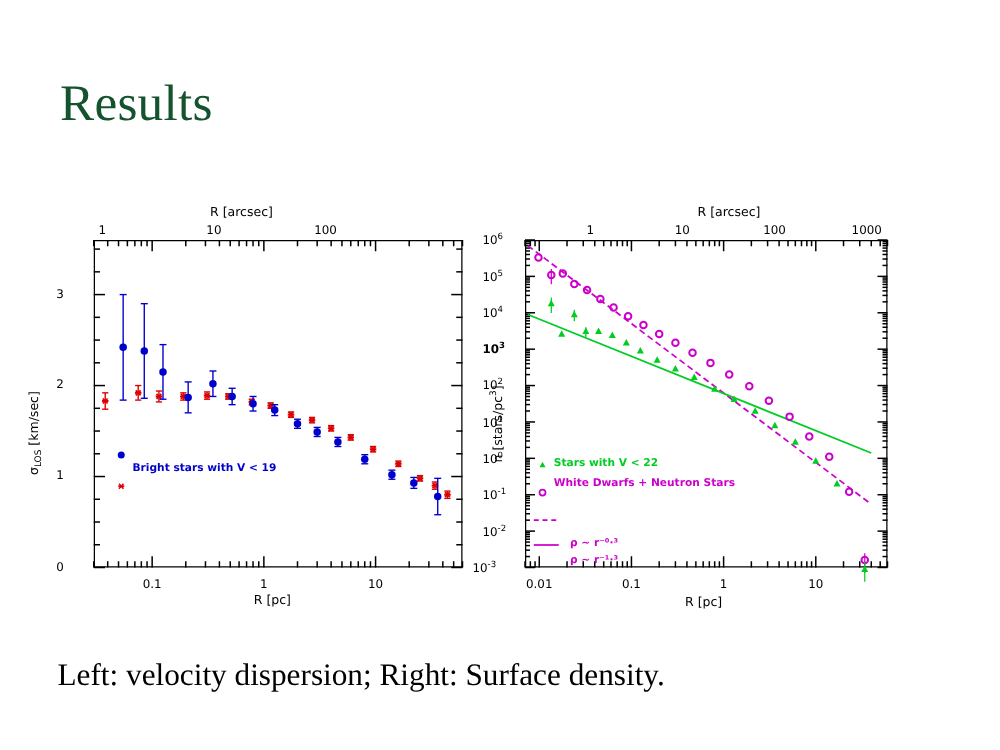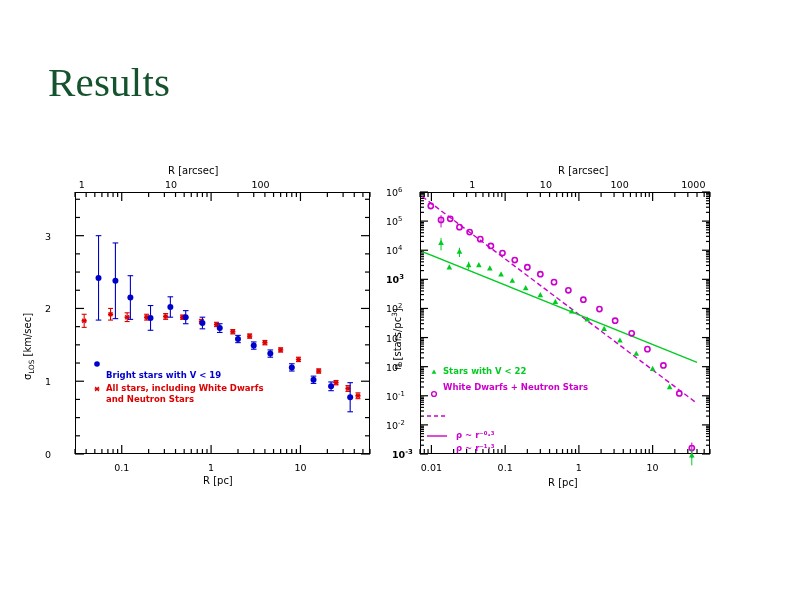--- a/index.html
+++ b/index.html
@@ -352,21 +352,20 @@
       <div class="tick-label" style="left: 211.094px; top: 297px;">1</div>
       <div class="tick-label" style="left: 300.46px; top: 297px;">10</div>
       <div class="tick-label" style="left: 81.7513px; top: 14px;">1</div>
       <div class="tick-label" style="left: 171.117px; top: 14px;">10</div>
       <div class="tick-label" style="left: 260.483px; top: 14px;">100</div>
       <div class="tick-label-y" style="left: 45px; width: 24px; top: 289px;">0</div>
       <div class="tick-label-y" style="left: 45px; width: 24px; top: 216.222px;">1</div>
       <div class="tick-label-y" style="left: 45px; width: 24px; top: 143.444px;">2</div>
       <div class="tick-label-y" style="left: 45px; width: 24px; top: 70.6667px;">3</div>
       <div class="legend-row" style="left: 106px; top: 205px; color: rgb(0, 0, 204);">Bright stars with V &lt; 19</div>
-      <div class="legend-row" style="left: 106px; top: 218px; color: rgb(221, 0, 0); line-height: 11px;">All stars, including White Dwarfs<br>and Neutron Stars</div>
     </div>
 
   <div class="plot" id="plot-right" style="left:378px;top:165px;width:422px;height:350px;">
     <div class="axis-title" style="left:180px;top:0px;">R [arcsec]</div>
     <div class="frame" id="frame-right" style="left:42px;top:27px;width:290px;height:262px;"></div>
     <svg id="svg-right" width="422" height="350">
         <line x1="42" y1="289" x2="42" y2="284" stroke="#000" stroke-width="1.2"></line>
         <line x1="46.2759819722728" y1="289" x2="46.2759819722728" y2="284" stroke="#000" stroke-width="1.2"></line>
         <line x1="50.04766537351193" y1="289" x2="50.04766537351193" y2="284" stroke="#000" stroke-width="1.2"></line>
         <line x1="53.42155114439617" y1="289" x2="53.42155114439617" y2="280" stroke="#000" stroke-width="1.2"></line>
@@ -667,20 +666,21 @@
       <div class="tick-label" style="left: 315.374px; top: 14px;">1000</div>
       <div class="tick-label-y" style="left: 8px; width: 30px; top: 27px;">10<span class="sup">6</span></div>
       <div class="tick-label-y" style="left: 8px; width: 30px; top: 56.1111px;">10<span class="sup">5</span></div>
       <div class="tick-label-y" style="left: 8px; width: 30px; top: 85.2222px;">10<span class="sup">4</span></div>
       <div class="tick-label-y" style="left: 8px; width: 30px; top: 114.333px; font-weight: bold;">10<span class="sup">3</span></div>
       <div class="tick-label-y" style="left: 8px; width: 30px; top: 143.444px;">10<span class="sup">2</span></div>
       <div class="tick-label-y" style="left: 8px; width: 30px; top: 172.556px;">10<span class="sup">1</span></div>
       <div class="tick-label-y" style="left: 8px; width: 30px; top: 201.667px;">10<span class="sup">0</span></div>
       <div class="tick-label-y" style="left: 8px; width: 30px; top: 230.778px;">10<span class="sup">-1</span></div>
       <div class="tick-label-y" style="left: 8px; width: 30px; top: 259.889px;">10<span class="sup">-2</span></div>
-      <div class="tick-label-y" style="left: 14px; width: 30px; top: 289px; font-weight: bold;">10<span class="sup">-3</span></div>
+      <div class="tick-label-y" style="left: 0; width: 30px; top: 289px;">10<span class="sup">-3</span></div>
       <div class="legend-row" style="left: 65px; top: 201px; color: rgb(0, 204, 34);">Stars with V &lt; 22</div>
       <div class="legend-row" style="left: 65px; top: 217px; color: rgb(204, 0, 204);">White Dwarfs + Neutron Stars</div>
       <div class="legend-row" style="left: 78px; top: 245px; color: rgb(204, 0, 204); margin-top: 33px;">ρ ~ r⁻¹·³</div>
       <div class="legend-row" style="left: 78px; top: 265px; color: rgb(204, 0, 204);">ρ ~ r⁻⁰·³</div>
     </div>
 
+  <div id="caption">Left: velocity dispersion; Right: Surface density.</div>
 </div>
 
 </body></html>

